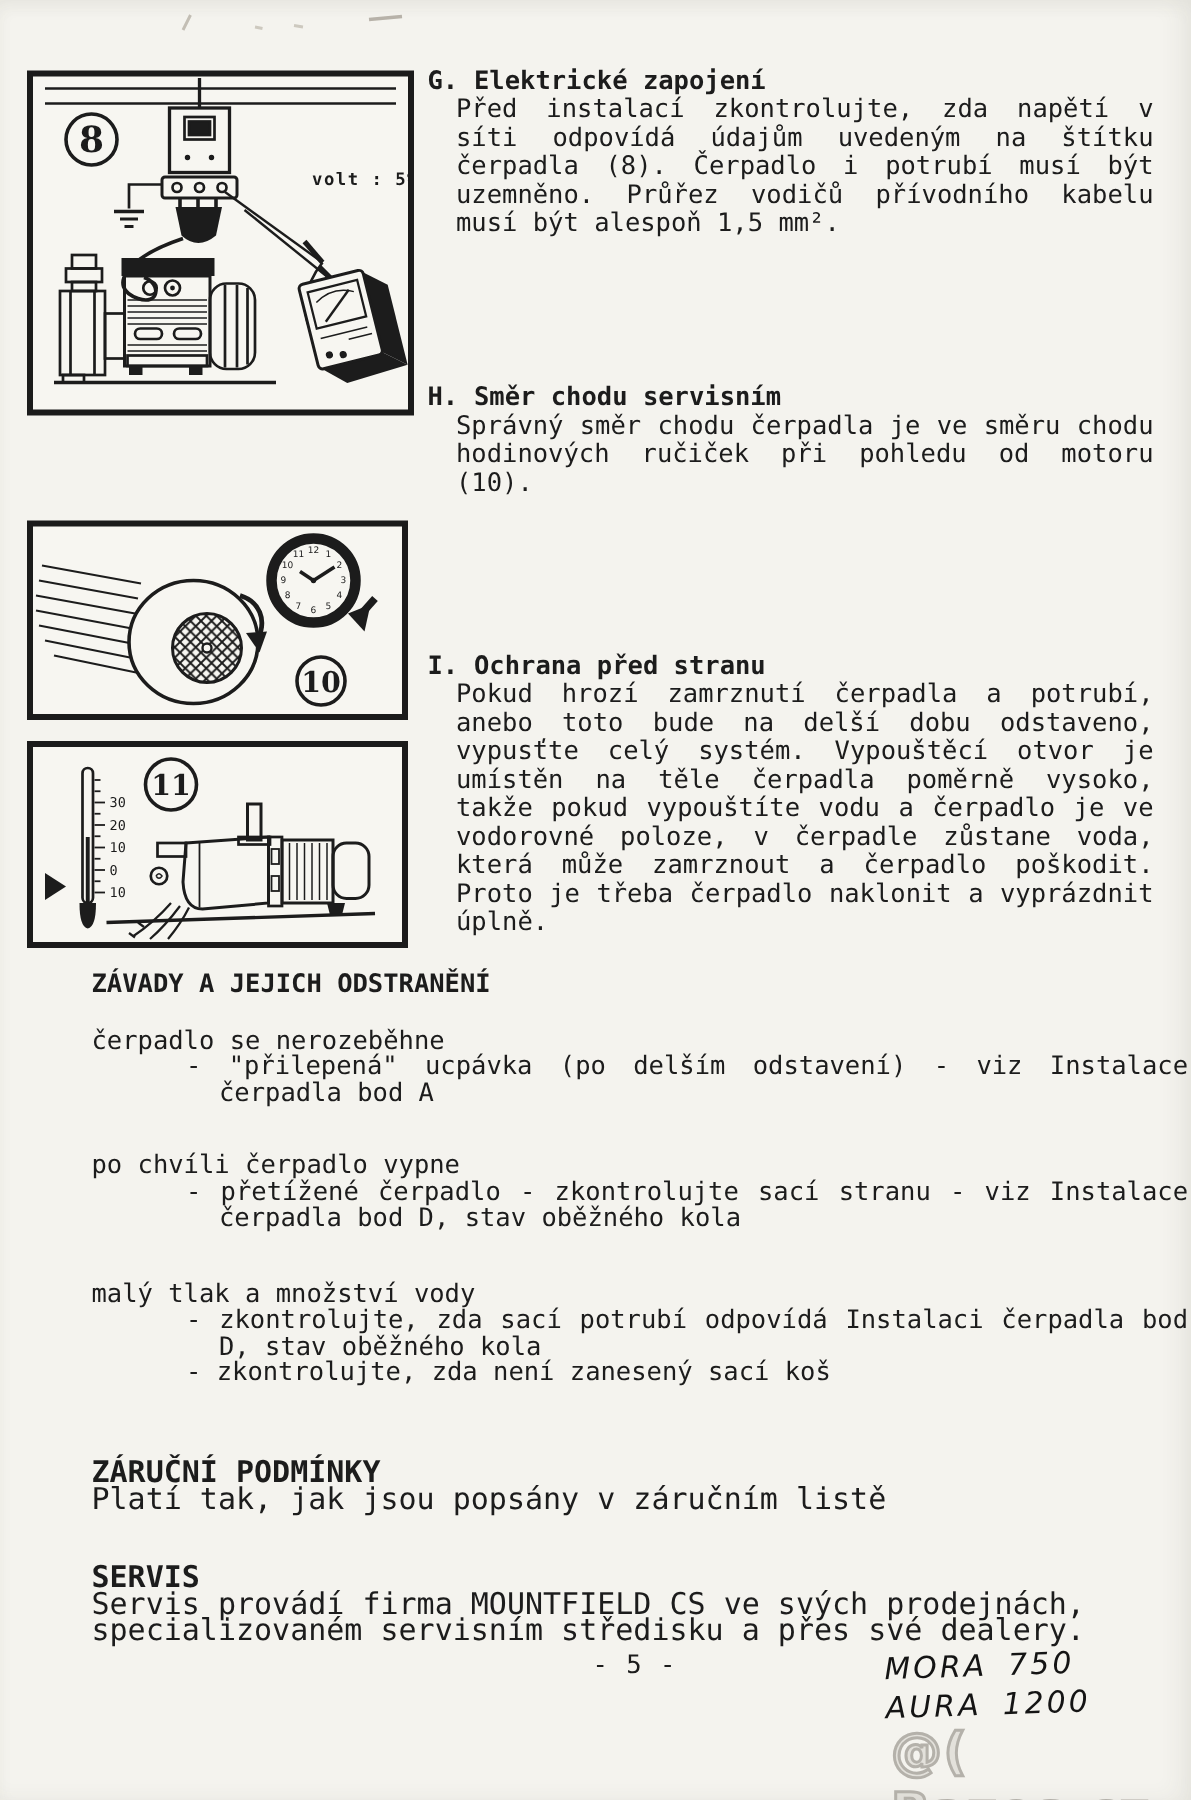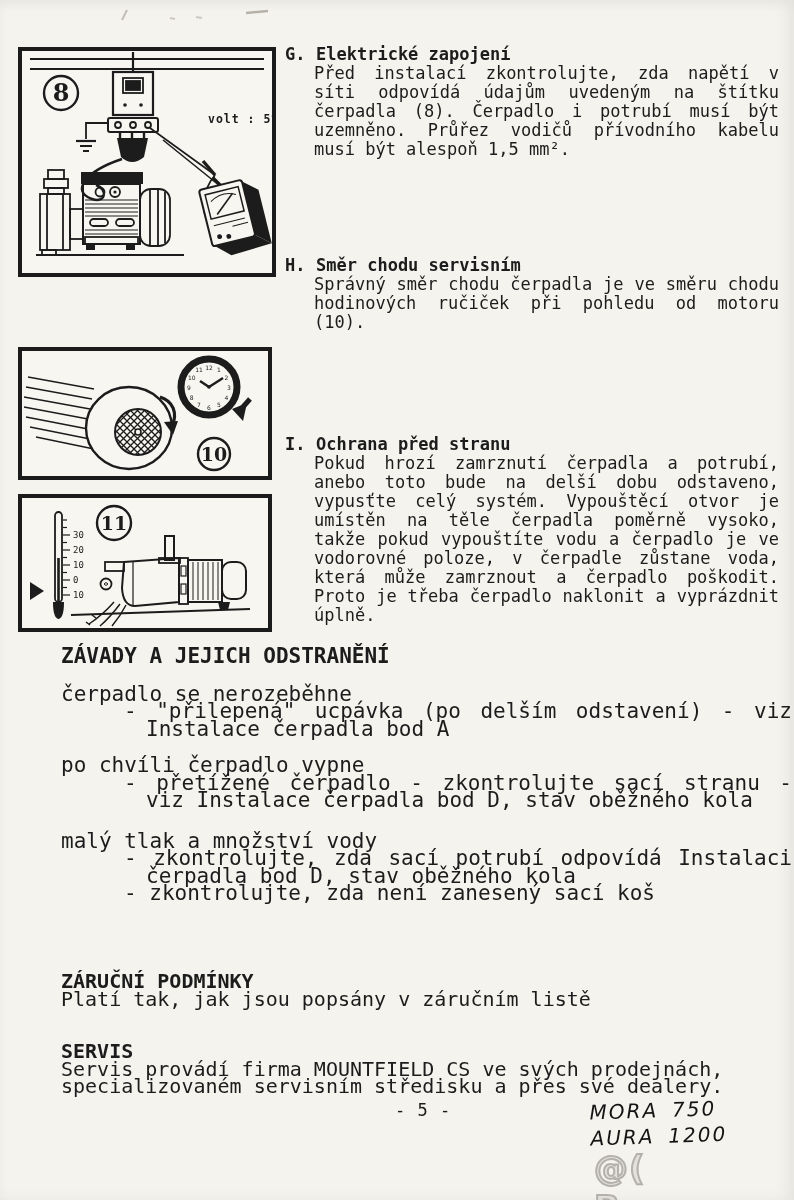--- a/index.html
+++ b/index.html
@@ -14,23 +14,23 @@
   #fig8 {left:18px;top:47px;width:250px;height:222px;}
   #fig10{left:18px;top:347px;width:246px;height:125px;}
   #fig11{left:18px;top:494px;width:246px;height:130px;}
   .figure svg{display:block;width:100%;height:100%;}
 
   .section{position:absolute;left:285px;width:502px;font-size:17px;line-height:19px;}
   #sec-g{top:45px;} #sec-h{top:256px;} #sec-i{top:435px;}
   .sec-head{display:flex;}
   .sec-letter{flex:none;width:31px;font-weight:bold;}
   .sec-title{font-weight:bold;white-space:nowrap;}
-  .sec-body{margin-left:29px;width:465px;text-align:justify;}
-
-  .trouble{position:absolute;left:61px;top:648px;width:731px;font-size:21px;line-height:17.5px;}
+  .sec-body{margin-left:19px;width:465px;text-align:justify;}
+
+  .trouble{position:absolute;left:61px;top:648px;width:731px;font-size:17px;line-height:17.5px;}
   .trouble-heading{font-weight:bold;margin-bottom:20px;}
   .problem{margin-top:2px;}
   .problem:first-of-type{margin-top:0;}
   .symptom{white-space:nowrap;}
   .remedy{padding-left:85px;text-indent:-22px;text-align:justify;}
 
   .block{position:absolute;left:61px;width:731px;font-size:20px;line-height:17.5px;}
   #warranty{top:973px;} #service{top:1043px;}
   .block-heading{font-weight:bold;}
   .block-body{white-space:pre-line;}
@@ -333,26 +333,26 @@
   </div>
 
   <div class="trouble">
     <div class="trouble-heading">ZÁVADY A JEJICH ODSTRANĚNÍ</div>
 
     <div class="problem">
       <div class="symptom">čerpadlo se nerozeběhne</div>
       <div class="remedy">- "přilepená" ucpávka (po delším odstavení) - viz Instalace čerpadla bod A</div>
     </div>
 
-    <div class="problem" style="margin-top:19px;">
+    <div class="problem" style="margin-top:31px;">
       <div class="symptom">po chvíli čerpadlo vypne</div>
       <div class="remedy">- přetížené čerpadlo - zkontrolujte sací stranu - viz Instalace čerpadla bod D, stav oběžného kola</div>
     </div>
 
-    <div class="problem" style="margin-top:23px;">
+    <div class="problem" style="margin-top:33px;">
       <div class="symptom">malý tlak a množství vody</div>
       <div class="remedy">- zkontrolujte, zda sací potrubí odpovídá Instalaci čerpadla bod D, stav oběžného kola</div>
       <div class="remedy">- zkontrolujte, zda není zanesený sací koš</div>
     </div>
   </div>
 
   <div class="block" id="warranty">
     <div class="block-heading">ZÁRUČNÍ PODMÍNKY</div>
     <div class="block-body">Platí tak, jak jsou popsány v záručním listě</div>
   </div>

